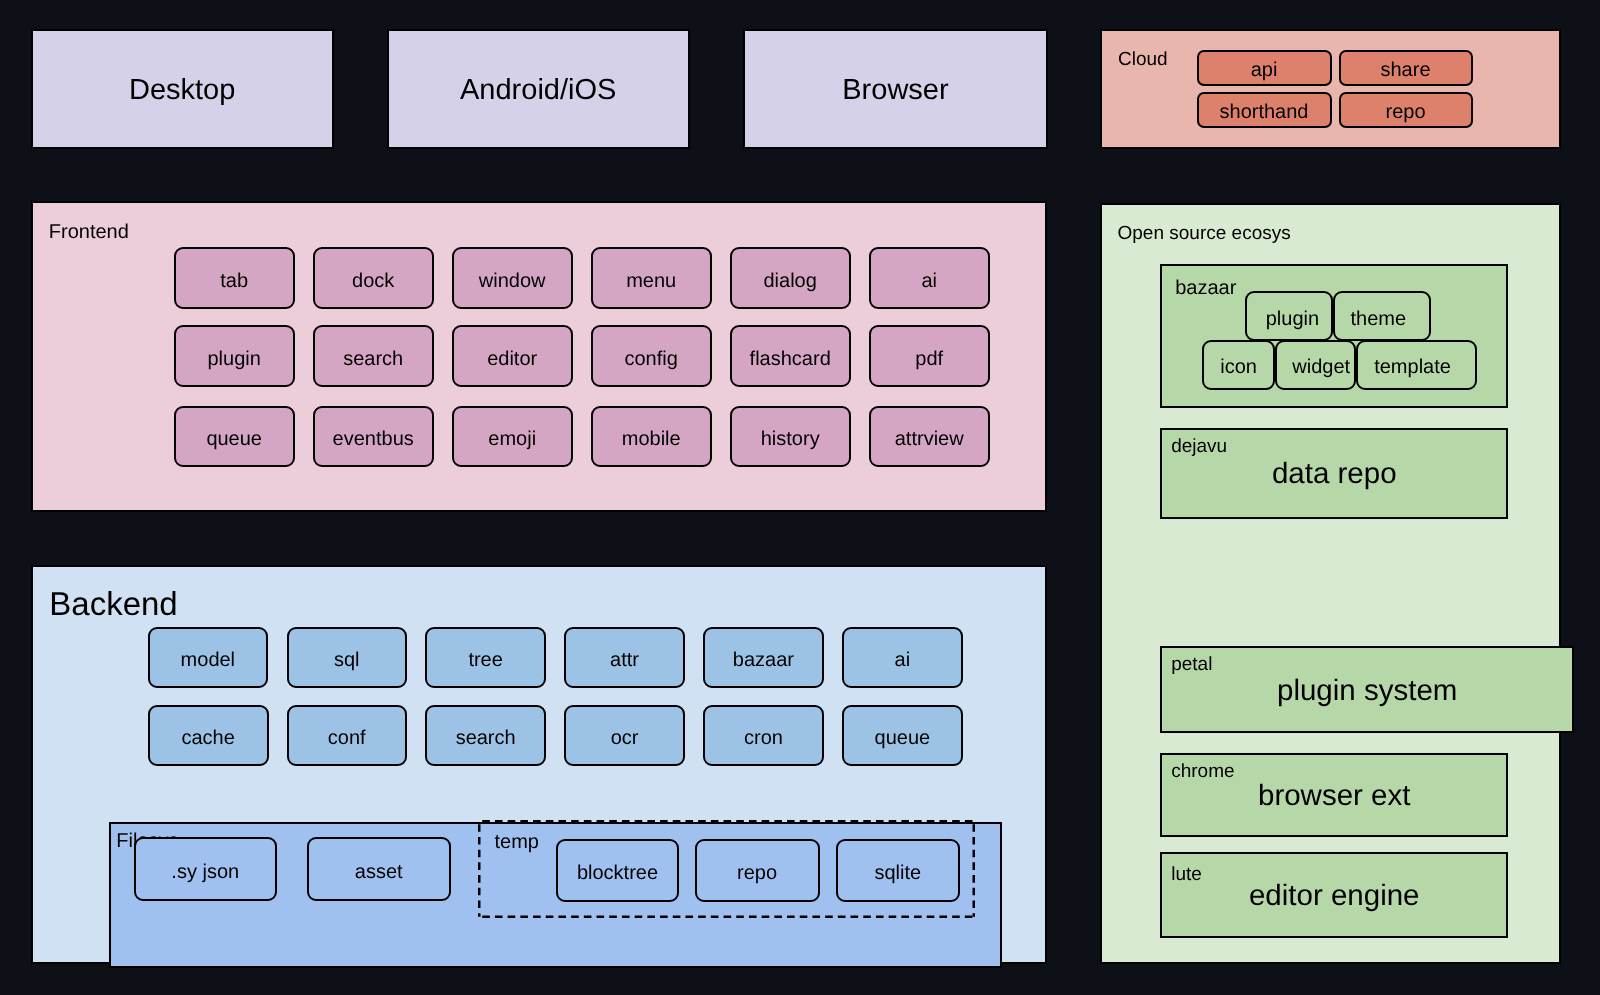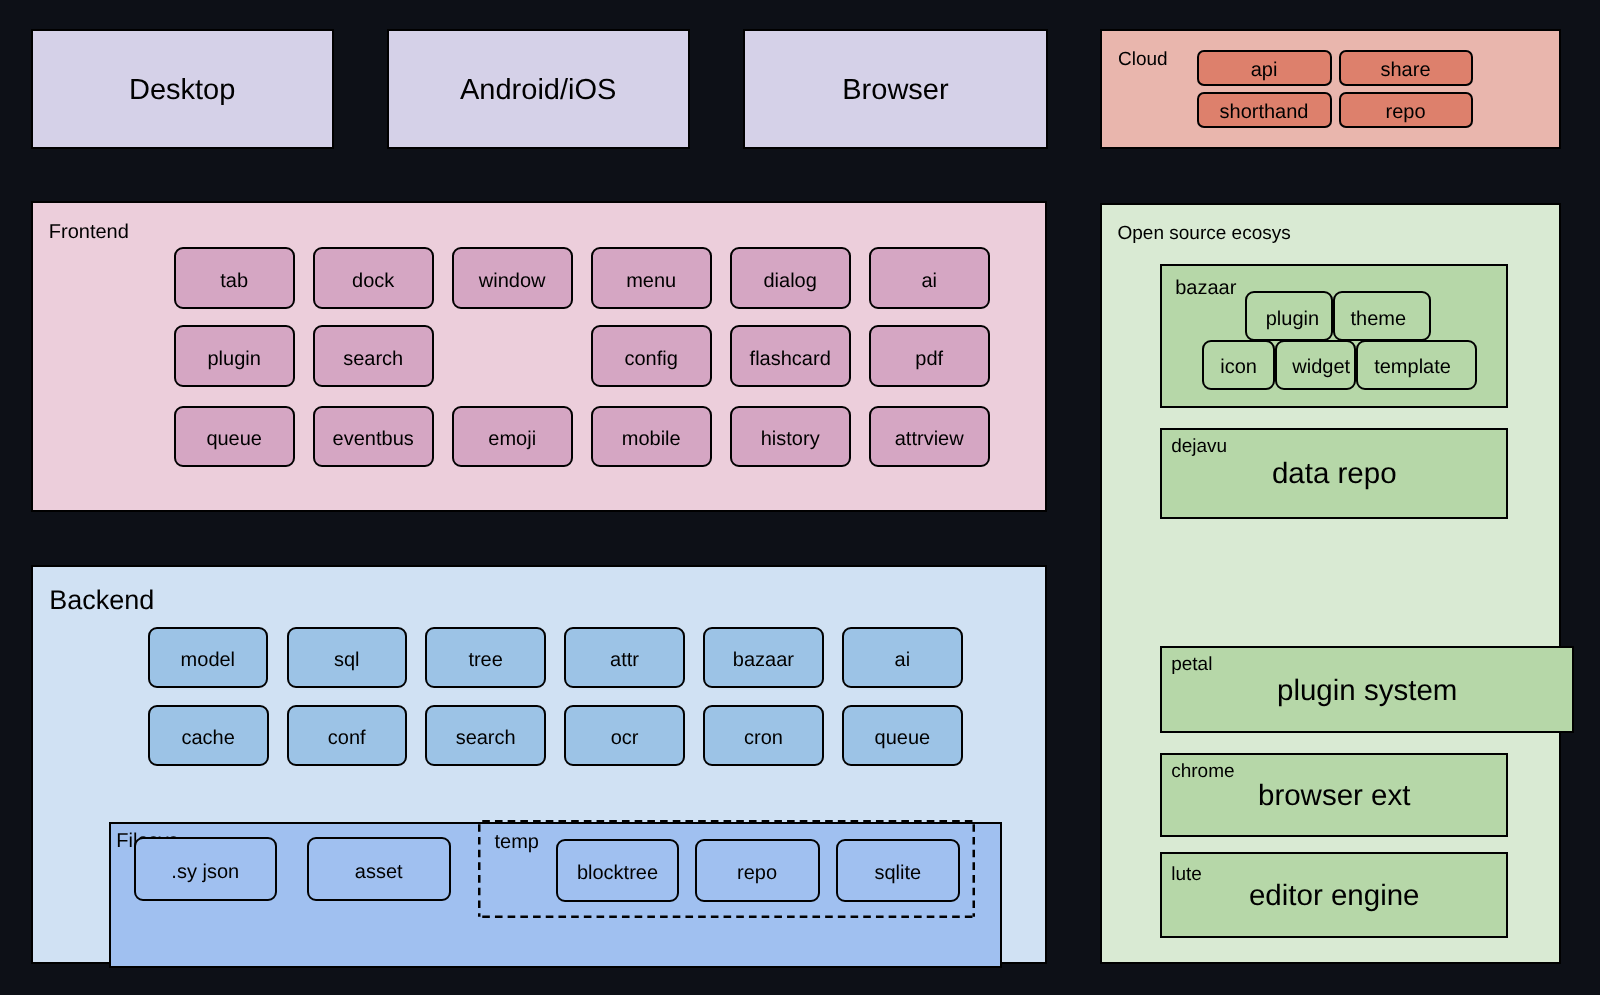--- a/index.html
+++ b/index.html
@@ -12,21 +12,21 @@
   #canvas > div{position:absolute;box-sizing:border-box;}
 
   .client-box{border:2.5px solid #000000;background:#d5d1e8;
               display:flex;align-items:center;justify-content:center;
               font-size:29px;}
 
   .group{border:2.5px solid #000000;}
   .grp-label{position:absolute;white-space:nowrap;line-height:1.18;}
   .f19{font-size:19px;}
   .f20{font-size:20px;}
-  .f24{font-size:27px;}
+  .f24{font-size:33px;}
 
   .cloud-group{background:#e9b6ad;}
   .cloud-item{border:2.5px solid #000000;background:#dd806c;border-radius:7px;
               display:flex;align-items:center;justify-content:center;font-size:20px;}
 
   .frontend-group{background:#eccedb;}
   .frontend-item{border:2.5px solid #000000;background:#d5a6c3;border-radius:9px;
                  display:flex;align-items:center;justify-content:center;font-size:20px;}
 
   .backend-group{background:#d0e1f3;}
@@ -98,20 +98,23 @@
 </div>
 <div class="frontend-item" style="left:868.6px;top:247.3px;width:121.2px;height:61.5px">
 <span>ai</span>
 </div>
 <div class="frontend-item" style="left:173.6px;top:325.3px;width:121.2px;height:61.5px">
 <span>plugin</span>
 </div>
 <div class="frontend-item" style="left:312.6px;top:325.3px;width:121.2px;height:61.5px">
 <span>search</span>
 </div>
+<div class="frontend-item" style="left:451.6px;top:325.3px;width:121.2px;height:61.5px">
+<span>editor</span>
+</div>
 <div class="frontend-item" style="left:590.6px;top:325.3px;width:121.2px;height:61.5px">
 <span>config</span>
 </div>
 <div class="frontend-item" style="left:729.6px;top:325.3px;width:121.2px;height:61.5px">
 <span>flashcard</span>
 </div>
 <div class="frontend-item" style="left:868.6px;top:325.3px;width:121.2px;height:61.5px">
 <span>pdf</span>
 </div>
 <div class="frontend-item" style="left:173.6px;top:405.5px;width:121.2px;height:61.5px">

